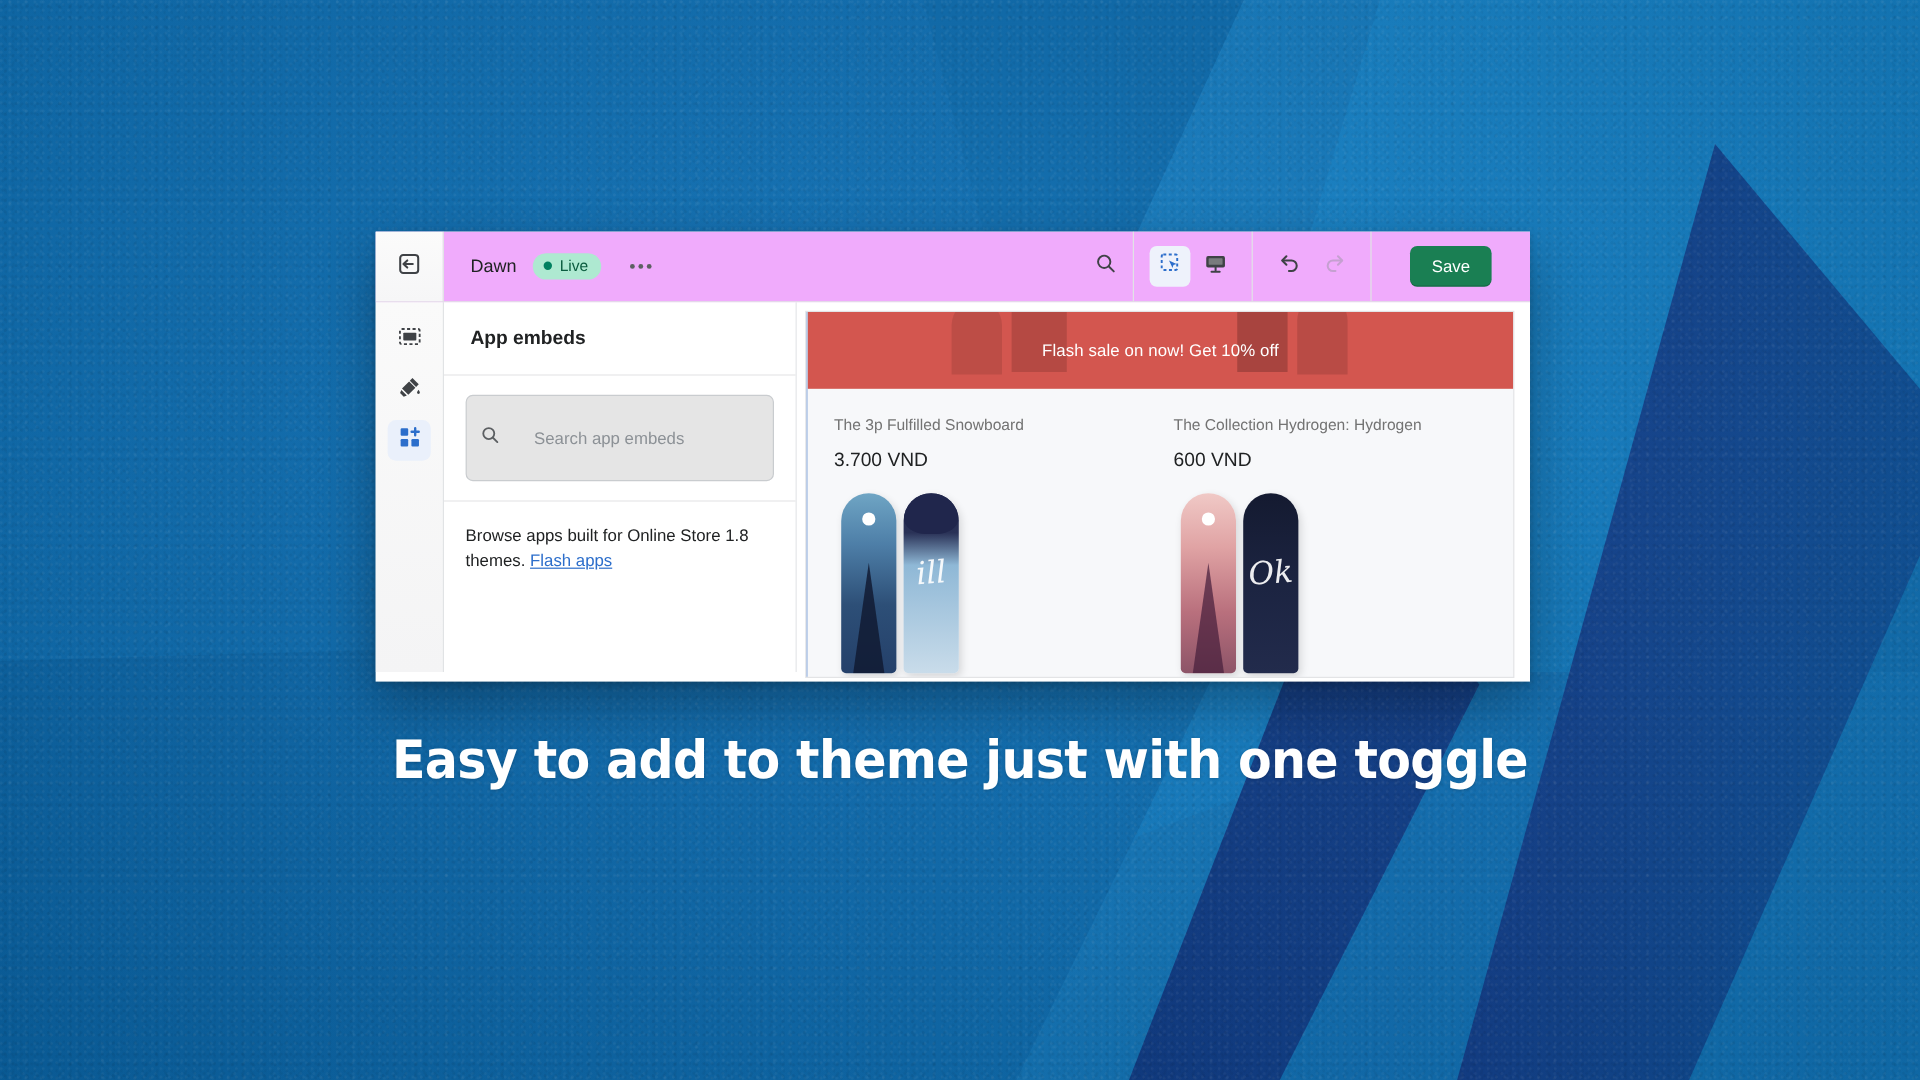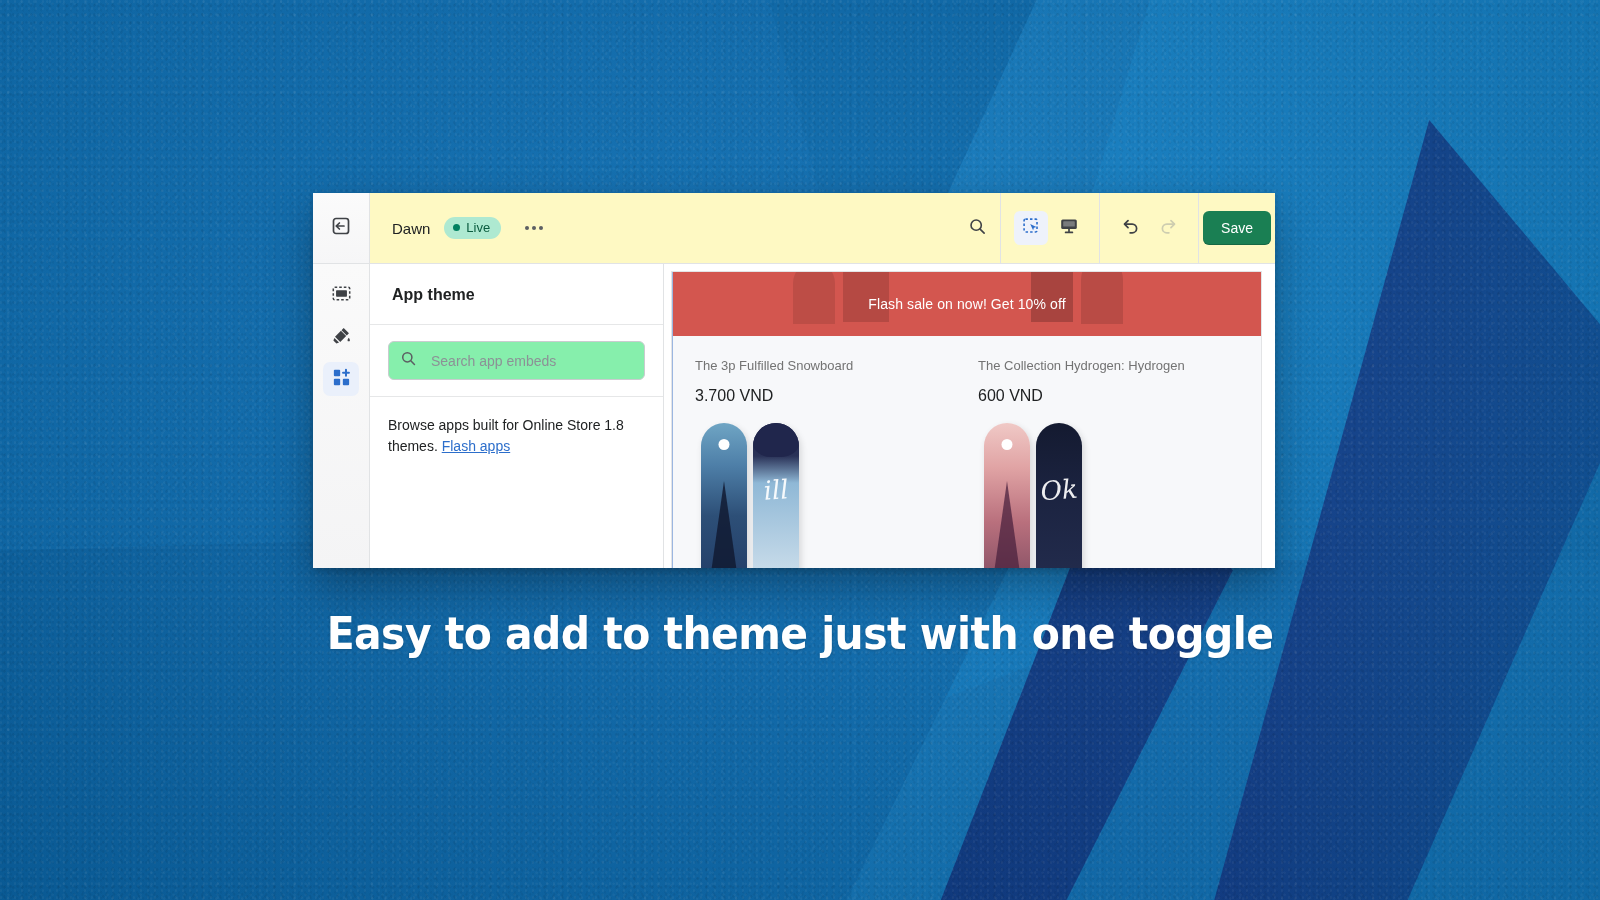--- a/index.html
+++ b/index.html
@@ -91,22 +91,22 @@
     left: 313px; top: 193px;
     width: 962px; height: 375px;
     background: #ffffff;
     overflow: hidden;
     box-shadow: 0 18px 42px rgba(0,0,0,.30), 0 2px 6px rgba(0,0,0,.18);
   }
 
   
   #topbar {
     display: flex; align-items: stretch;
-    height: 71px;
-    background: #fef9c3;
+    height: 59px;
+    background: #f0abfc;
     border-bottom: 1px solid #e1e3e5;
   }
   #exit-cell {
     width: 57px; display: flex; align-items: center; justify-content: center;
     border-right: 1px solid #e1e3e5;
     background: linear-gradient(180deg,#fbfbfb,#f6f6f7);
   }
   #topbar-left {
     flex: 1; display: flex; align-items: center; gap: 14px;
     padding-left: 22px;
@@ -132,21 +132,21 @@
     border-left: 1px solid #e1e3e5;
   }
   .tb-group.first { border-left: none; padding-right: 6px; }
   .tb-btn {
     width: 34px; height: 34px; border-radius: 6px;
     display: flex; align-items: center; justify-content: center;
     cursor: pointer; background: transparent;
   }
   .tb-btn.active { background: #eef2fb; }
   .tb-btn.disabled { opacity: .42; cursor: default; }
-  #save-cell { display: flex; align-items: center; padding: 0 4px; border-left: 1px solid #e1e3e5; }
+  #save-cell { display: flex; align-items: center; padding: 0 32px; border-left: 1px solid #e1e3e5; }
   #save-button {
     background: #1a7f53; color: #fff; border: none;
     border-radius: 6px; padding: 9px 18px;
     font-size: 14px; font-family: inherit; cursor: pointer;
     box-shadow: inset 0 -1px 0 rgba(0,0,0,.18);
   }
 
   
   #body-row { display: flex; height: 308px; }
 
@@ -169,23 +169,23 @@
     border-right: 1px solid #e1e3e5;
     display: flex; flex-direction: column;
   }
   #panel-title {
     font-size: 16px; font-weight: 700; color: #202223;
     padding: 22px 22px 20px 22px;
     border-bottom: 1px solid #e6e7e8;
   }
   #search-wrap { padding: 16px 18px 16px 18px; border-bottom: 1px solid #e6e7e8; }
   #search-box {
-    display: flex; align-items: center; gap: 14px;
+    display: flex; align-items: center; gap: 28px;
     border: 1px solid #c9cccf; border-radius: 6px;
-    padding: 8px 11px; background: #86efac;
+    padding: 24px 11px; background: #e5e5e5;
   }
   #search-input {
     border: none; outline: none; font-size: 14px; color: #6d7175;
     font-family: inherit; background: transparent; width: 100%;
   }
   #search-input::placeholder { color: #8c9196; }
 
   #embed-row {
     display: flex; align-items: center; gap: 10px;
     padding: 13px 16px 13px 8px;
@@ -421,21 +421,21 @@
             <rect x="3" y="12.4" width="6.6" height="6.6" rx="1" fill="#2c6ecb"></rect>
             <rect x="12.4" y="12.4" width="6.6" height="6.6" rx="1" fill="#2c6ecb"></rect>
             <path d="M15.7 3v6.2M12.6 6.1h6.2" stroke="#2c6ecb" stroke-width="2.1" stroke-linecap="round"></path>
           </svg>
         </span>
       </div>
     </div>
 
     <div id="panel">
 
-      <div id="panel-title">App theme</div>
+      <div id="panel-title">App embeds</div>
 
       <div id="search-wrap">
         <div id="search-box">
           <span>
             <svg width="17" height="17" viewBox="0 0 20 20" fill="none">
               <circle cx="8.6" cy="8.6" r="5.4" stroke="#5c5f62" stroke-width="1.8"></circle>
               <path d="M12.7 12.7L17 17" stroke="#5c5f62" stroke-width="1.8" stroke-linecap="round"></path>
             </svg>
           </span>
           <input id="search-input" type="text" placeholder="Search app embeds" style="">

